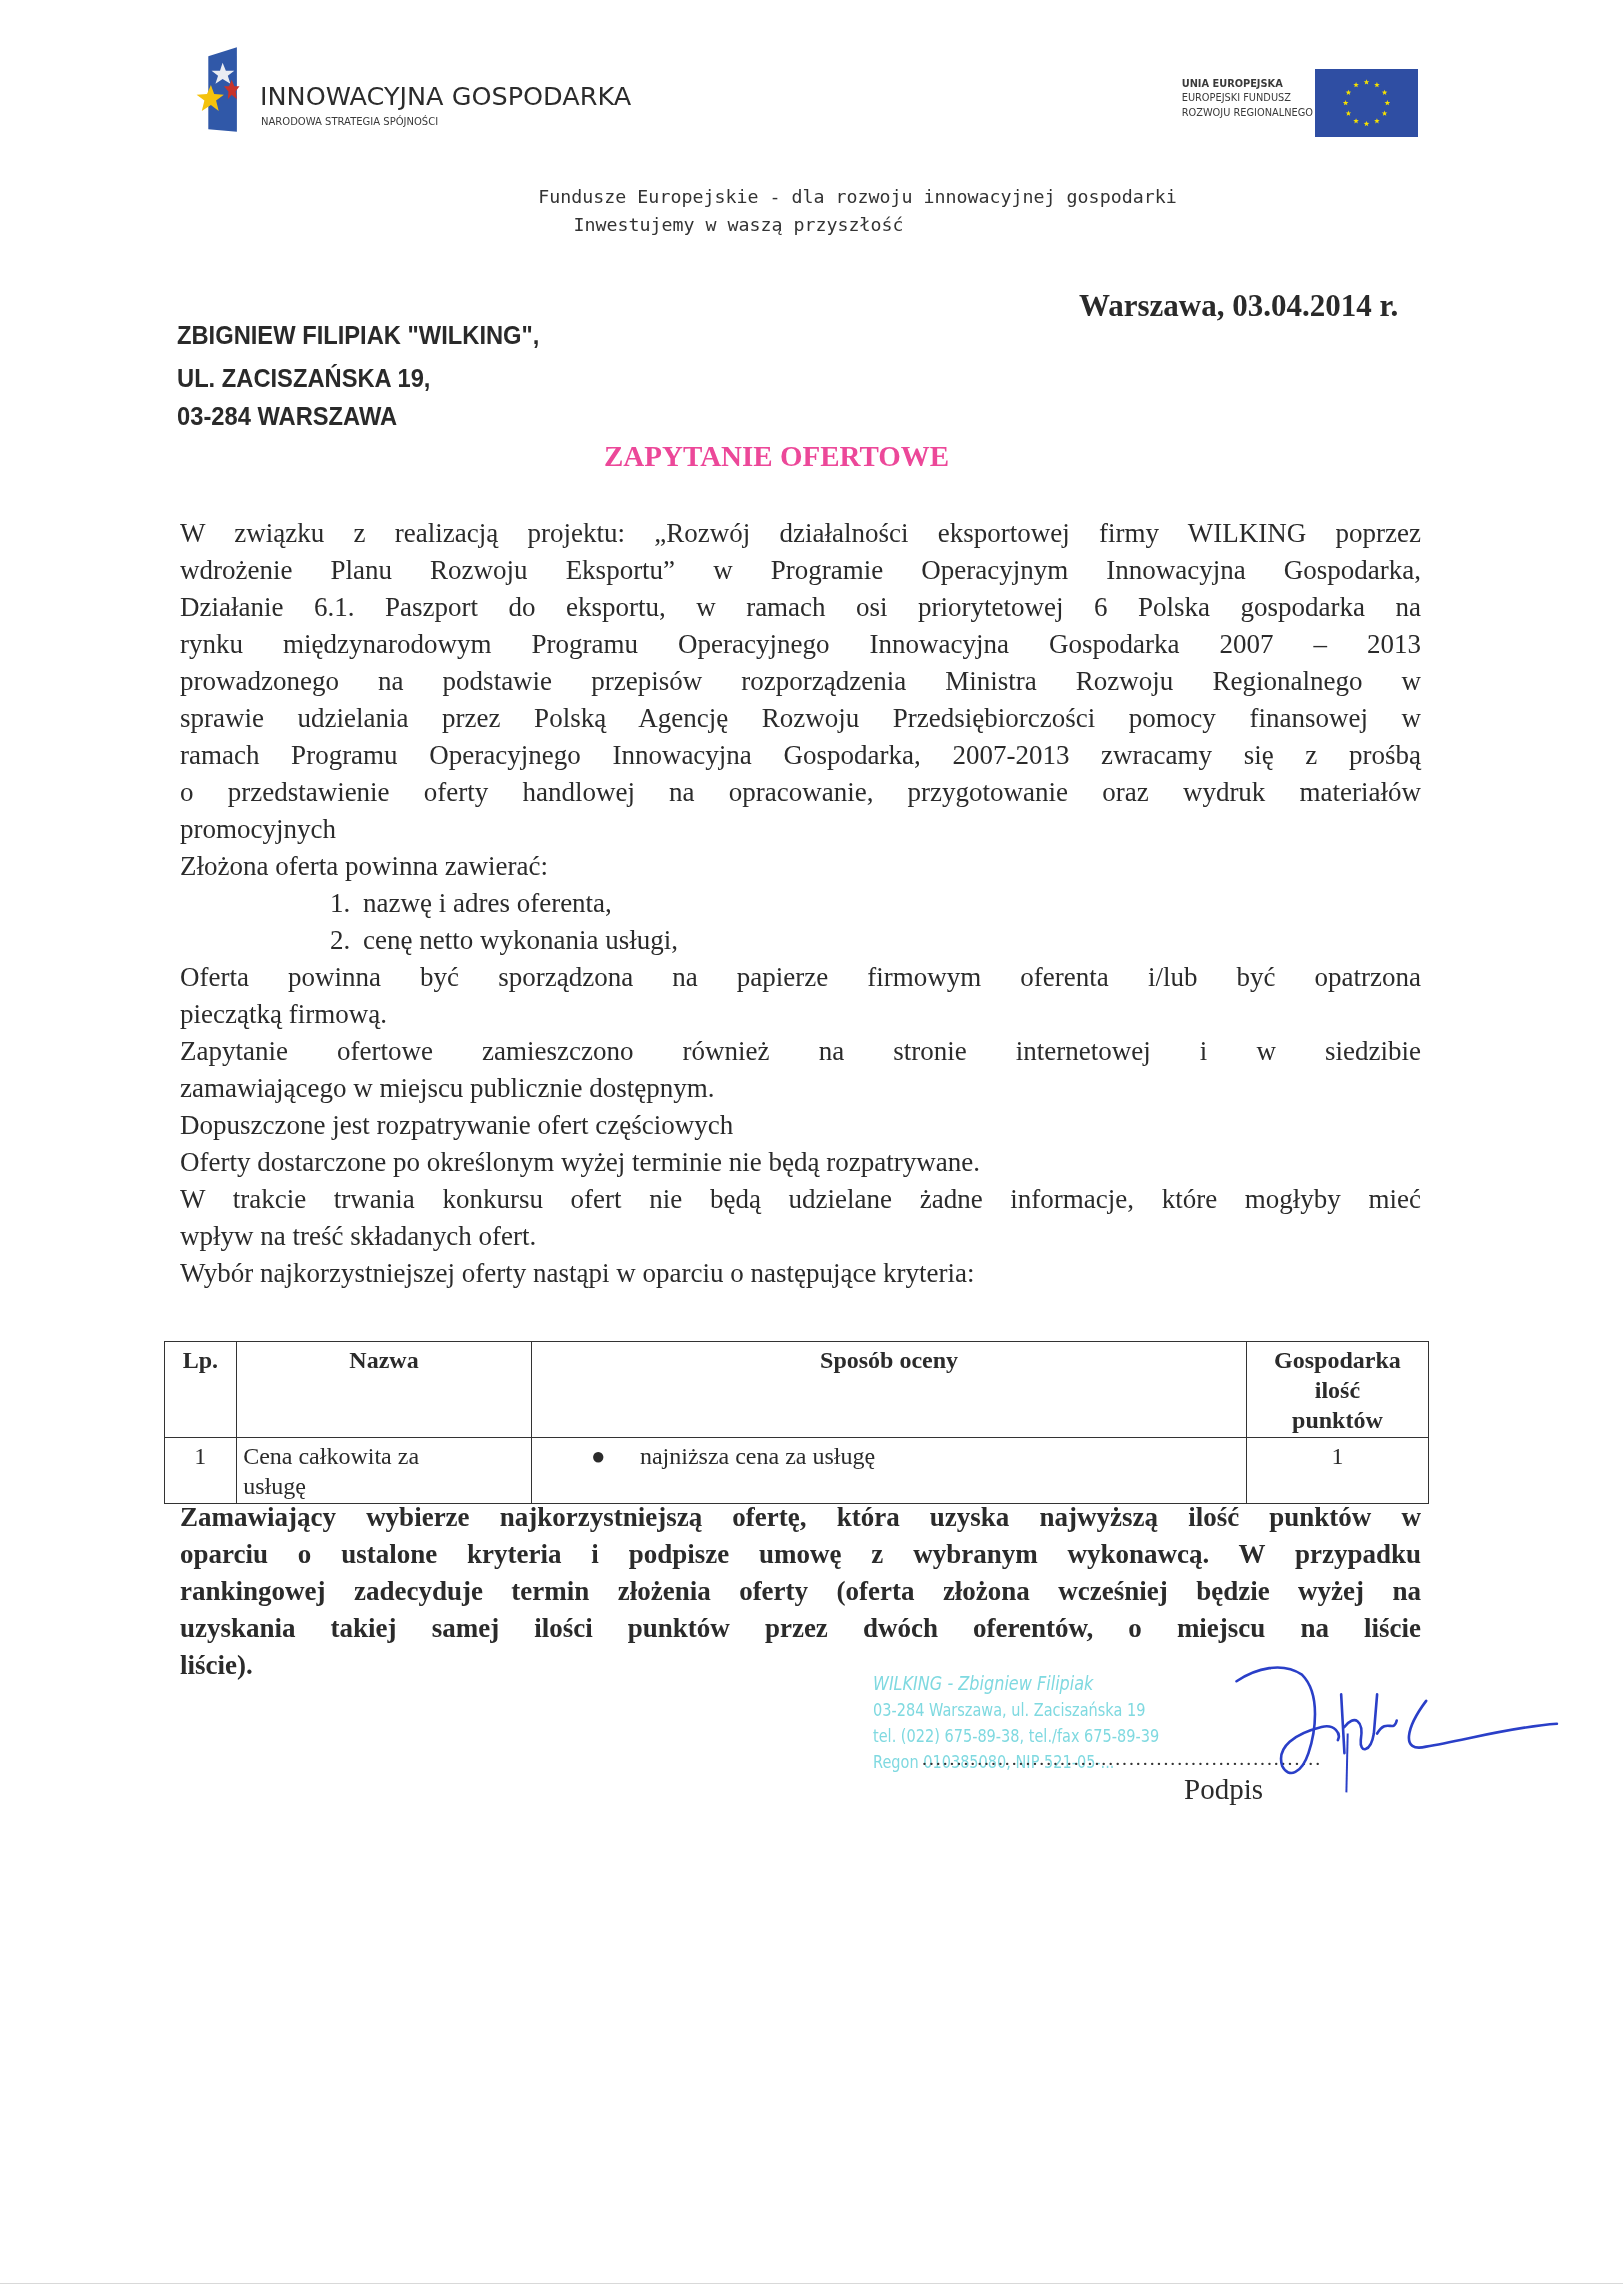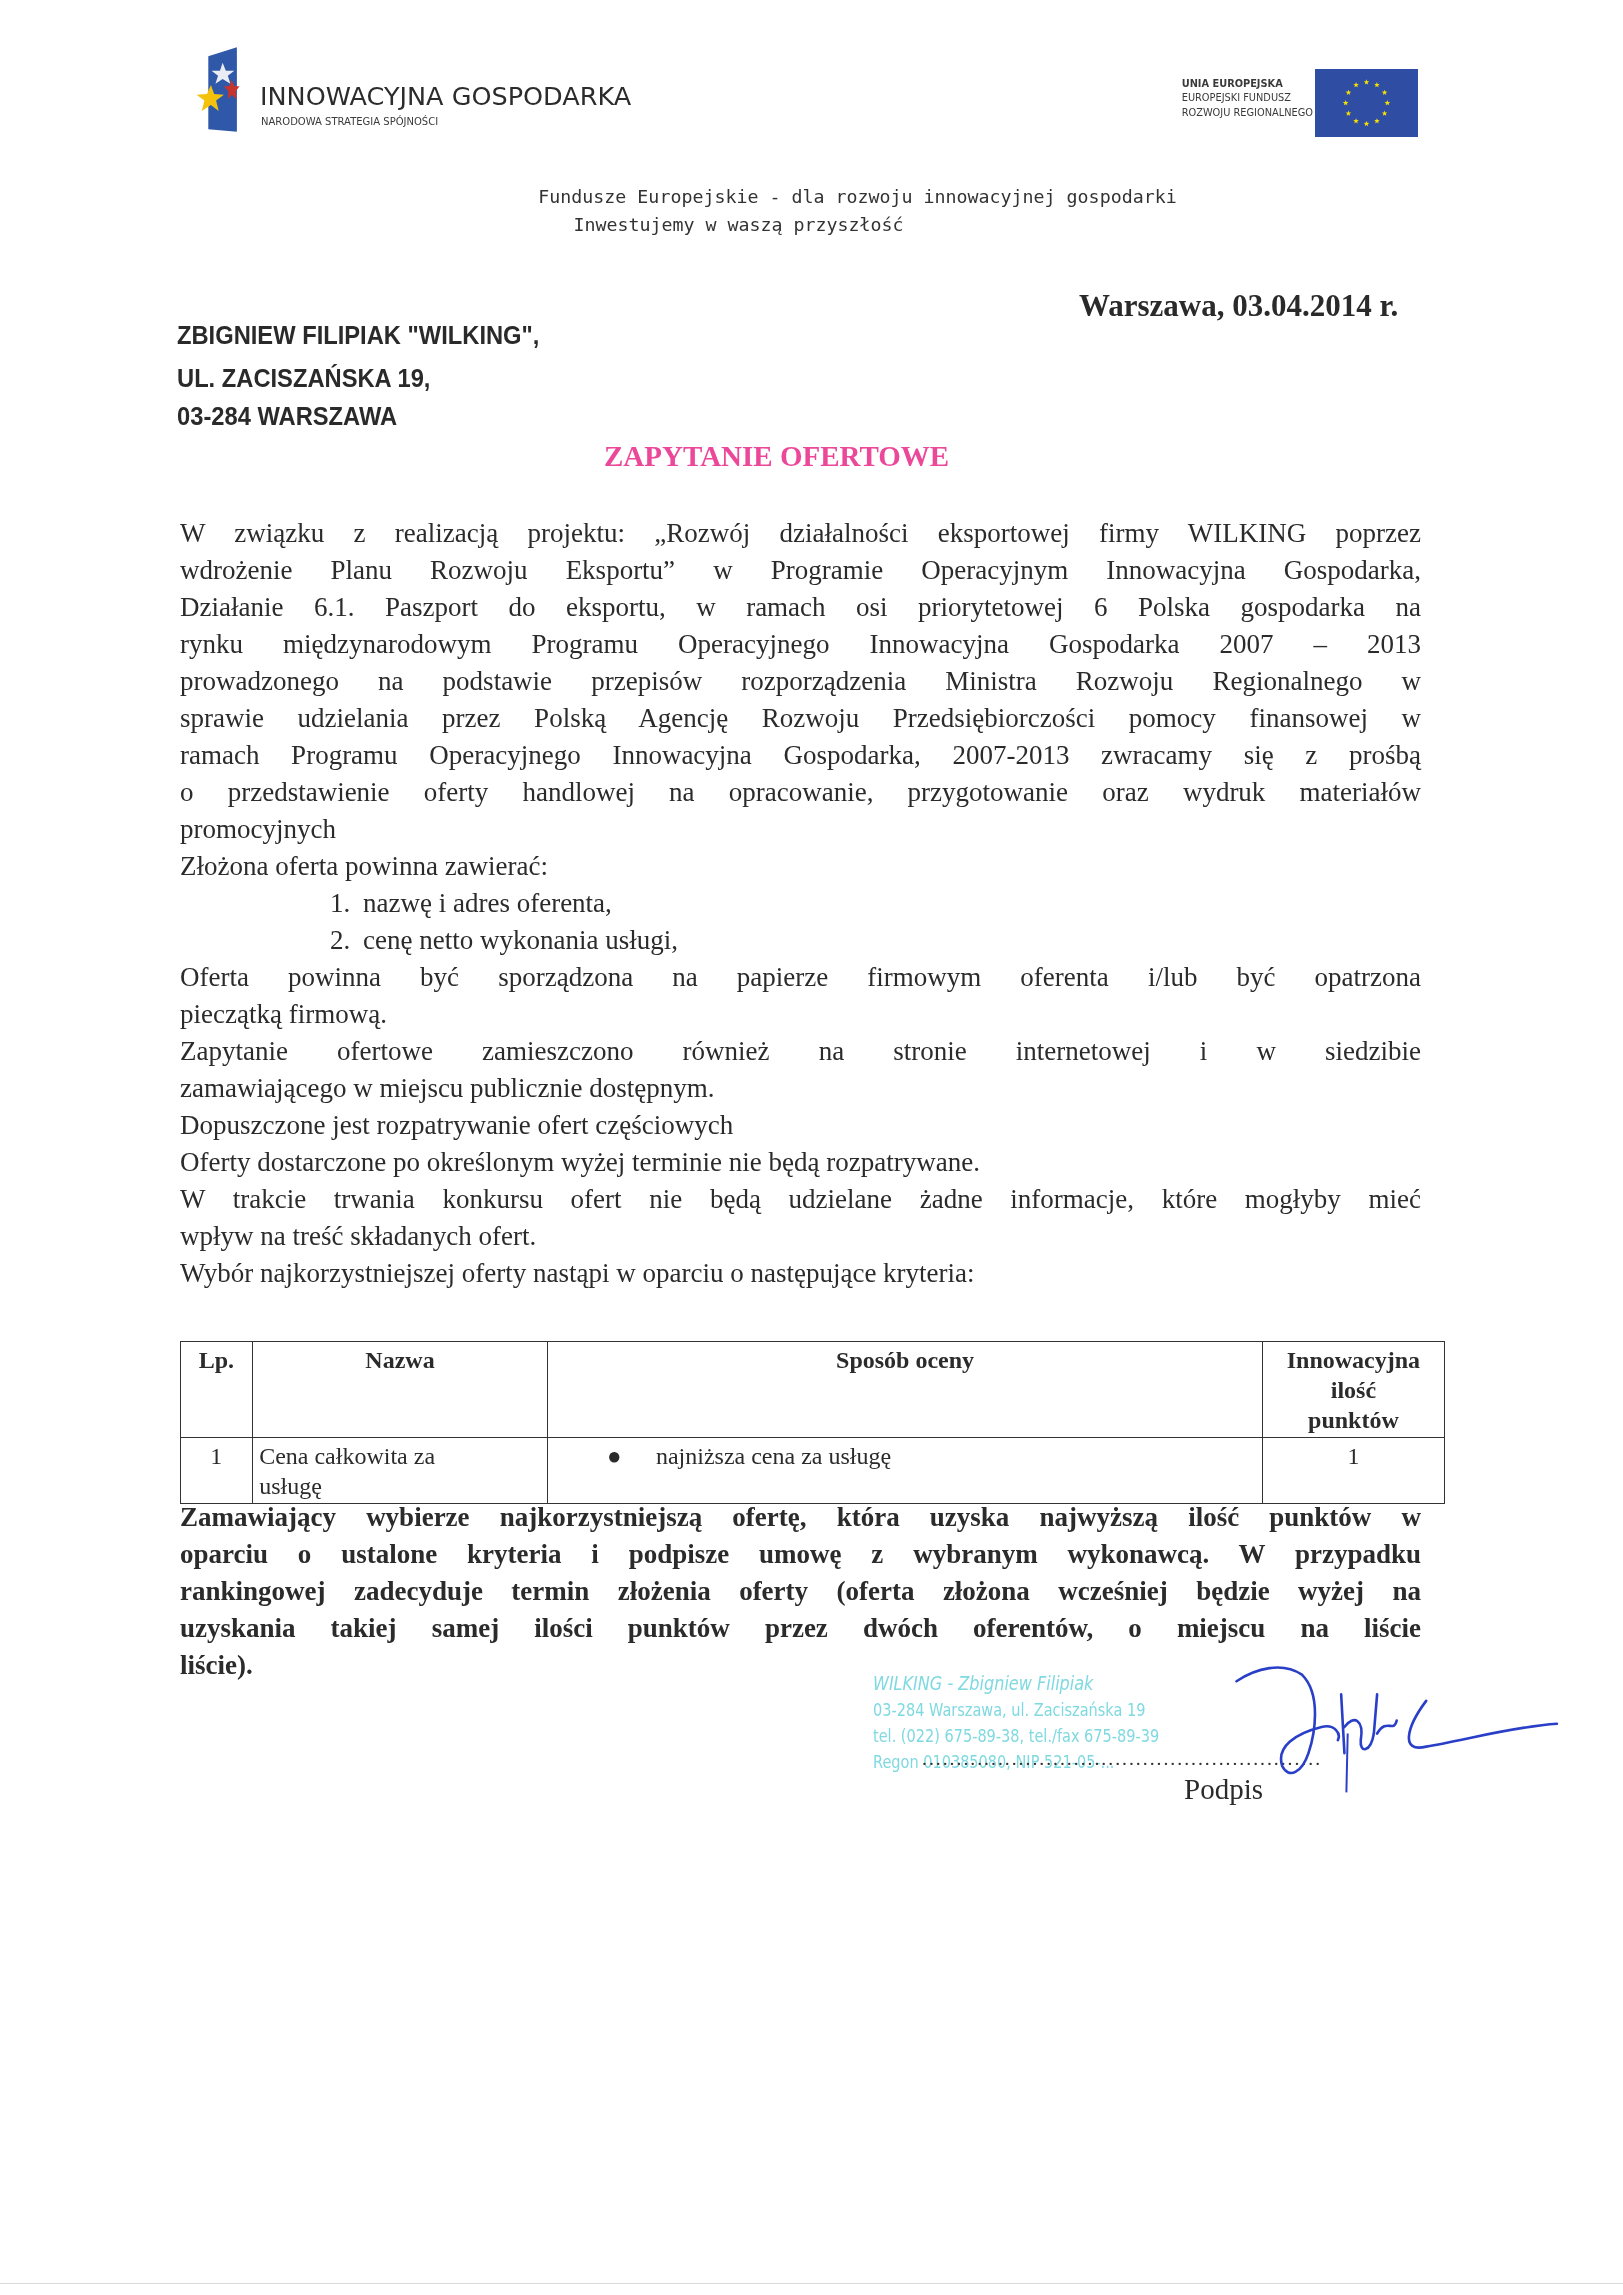--- a/index.html
+++ b/index.html
@@ -30,21 +30,21 @@
 
   
   .body { left: 180px; width: 1241px; font-family: "Liberation Serif", serif; font-size: 27px; line-height: 37px; color: #2b2b2b; }
   .line { display: block; white-space: nowrap; height: 37px; }
   .just { text-align: justify; text-align-last: justify; white-space: normal; }
 
   .list-item { display: block; white-space: nowrap; height: 37px; padding-left: 150px; }
   .list-item .num { display: inline-block; width: 33px; }
 
   
-  table.crit { position: absolute; left: 180px; top: 1341px; width: 1265px; border-collapse: collapse; font-family: "Liberation Serif", serif; font-size: 24px; color: #2b2b2b; }
+  table.crit { position: absolute; left: 164px; top: 1341px; width: 1265px; border-collapse: collapse; font-family: "Liberation Serif", serif; font-size: 24px; color: #2b2b2b; }
   table.crit td, table.crit th { border: 1.6px solid #333; vertical-align: top; padding: 2.6px 6.5px; }
   table.crit th { font-weight: bold; text-align: center; line-height: 30px; }
   table.crit td { line-height: 30px; }
   .c-lp { width: 56px; text-align: center; }
   .c-name { width: 275px; }
   .c-method { width: 684px; }
   .c-max { width: 164px; text-align: center; }
   .bullet-row { padding-left: 52px; }
   .bullet { display: inline-block; width: 49px; }
 
@@ -128,21 +128,21 @@
   <span class="line">Wybór najkorzystniejszej oferty nastąpi w oparciu o następujące kryteria:</span>
 </div>
 
 <table class="crit">
   <tbody>
       <tr>
     <th class="c-lp">Lp.</th>
     <th class="c-name">Nazwa</th>
     <th class="c-method">Sposób oceny</th>
     <th class="c-max">
-      <div>Innowacyjna</div>
+      <div>Gospodarka</div>
       <div>ilość</div>
       <div>punktów</div>
     </th>
   </tr>
   <tr>
     <td class="c-lp">1</td>
     <td class="c-name">
       <div>Cena całkowita za</div>
       <div>usługę</div>
     </td>

